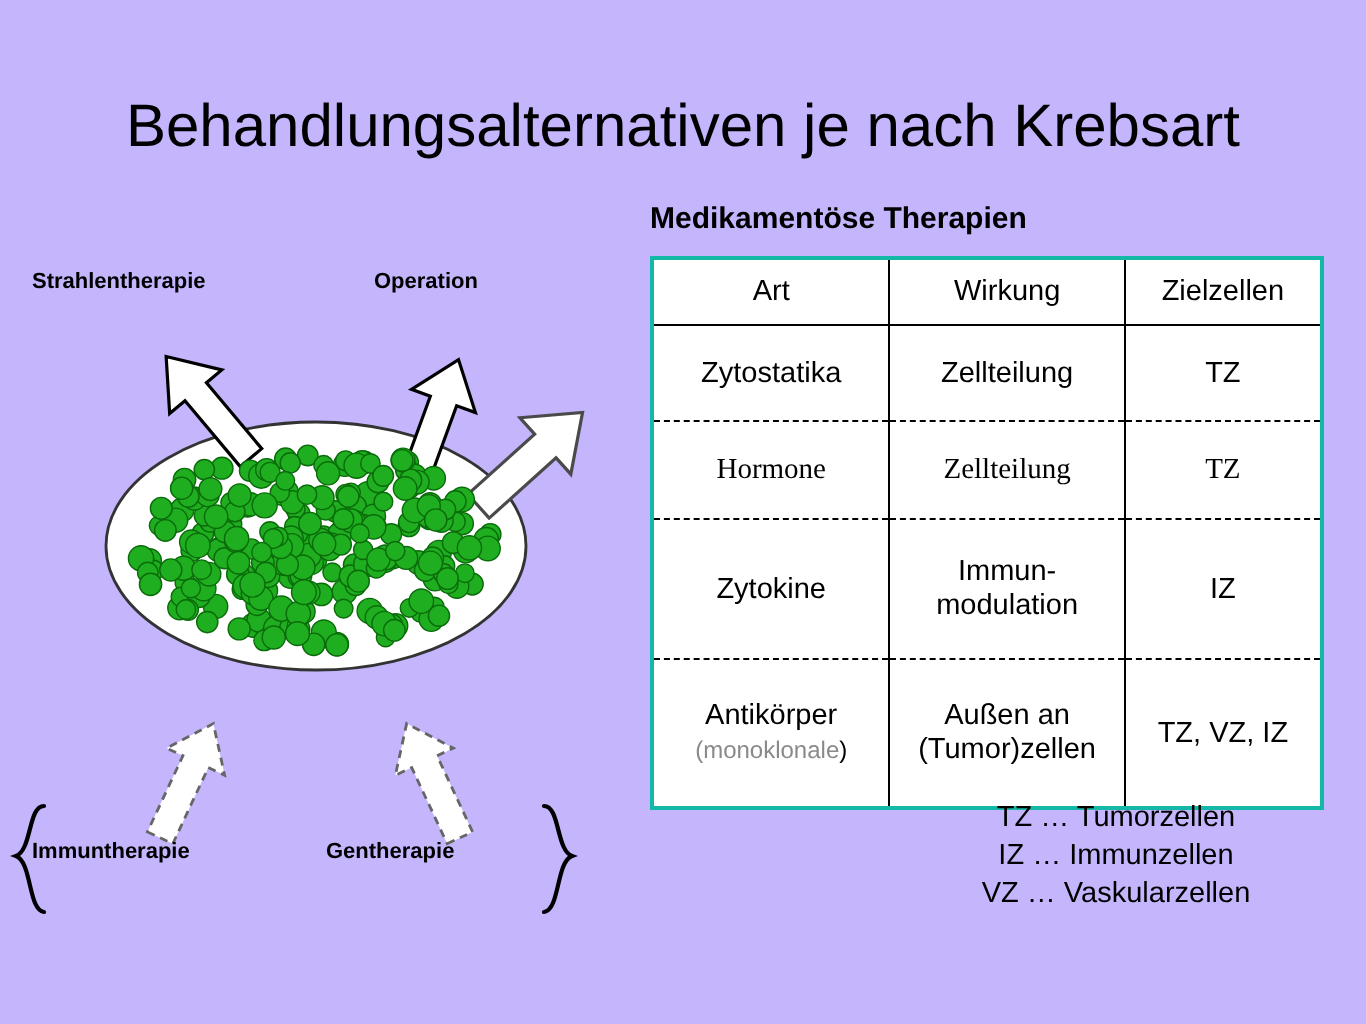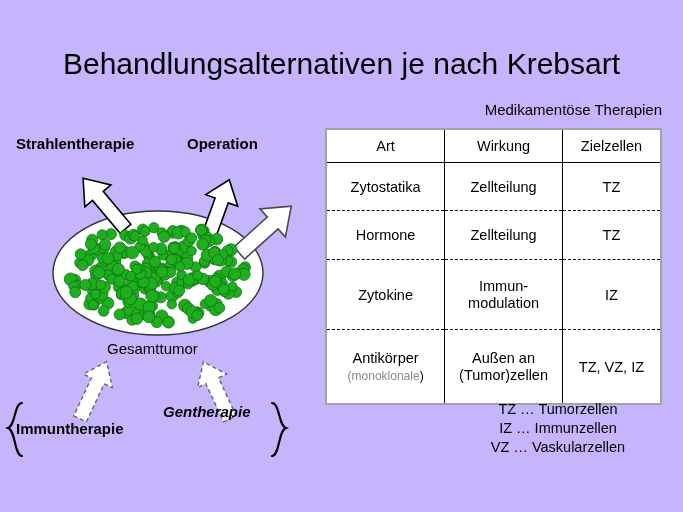--- a/index.html
+++ b/index.html
@@ -28,35 +28,35 @@
     text-align: center;
     font-size: 30px;
     font-weight: 400;
     letter-spacing: 0px;
     white-space: nowrap;
   }
 
   
   .diag-label-bold {
     position: absolute;
-    font-size: 15px;
+    font-size: 11px;
     font-weight: bold;
     white-space: nowrap;
   }
   .diag-label-plain {
     position: absolute;
     font-size: 15px;
     font-weight: 400;
     white-space: nowrap;
   }
   #label-strahlentherapie { left: 16px;  top: 135px; }
   #label-operation        { left: 187px; top: 135px; }
   #label-gesamttumor      { left: 107px; top: 340px; }
   #label-immuntherapie    { left: 16px;  top: 420px; }
-  #label-gentherapie      { left: 163px; top: 403px; font-style: italic; }
+  #label-gentherapie      { left: 163px; top: 420px; }
 
   
   #diagram-svg {
     position: absolute;
     left: 0;
     top: 0;
     width: 320px;
     height: 512px;
   }
   #tumor-cells-layer {
@@ -66,34 +66,34 @@
     width: 320px;
     height: 512px;
   }
 
   
   #table-heading {
     position: absolute;
     left: 325px;
     top: 101px;
     width: 337px;
-    text-align: right;
+    text-align: left;
     font-size: 15px;
-    font-weight: normal;
+    font-weight: bold;
     white-space: nowrap;
   }
 
   
   #therapy-table {
     position: absolute;
     left: 325px;
     top: 128px;
     width: 337px;
     height: 277px;
-    border: 2px solid #a3a3a3;
+    border: 2px solid #14b8a6;
     border-collapse: collapse;
     background: #ffffff;
     table-layout: fixed;
   }
   #therapy-table td, #therapy-table th {
     padding: 0 2px;
     text-align: center;
     vertical-align: middle;
     font-size: 14.5px;
     font-weight: 400;
@@ -116,21 +116,21 @@
   #therapy-table thead th {
     border-bottom: 1.5px solid #000000;
     height: 32px;
   }
   
   #therapy-table tbody tr + tr td {
     border-top: 1.5px dashed #000000;
   }
 
   #therapy-table tr.row-zytostatika td { height: 34px; }
-  #therapy-table tr.row-hormone    td { height: 34px; }
+  #therapy-table tr.row-hormone    td { height: 34px; font-family: Liberation Serif, serif; }
   #therapy-table tr.row-zytokine   td { height: 50px; }
   #therapy-table tr.row-antikoerper td { height: 52px; }
   #therapy-table tr.row-signal     td { height: 70px; }
 
   .sub-gray {
     color: #8a8a8a;
     font-size: 12px;
   }
   .sub-gray .paren-black { color: #000000; }
 
@@ -430,21 +430,20 @@
       <circle cx="155.00" cy="261.82" r="5.62" fill="#1FAE1F" stroke="#0A6B0A" stroke-width="0.7"></circle>
       <circle cx="219.49" cy="307.85" r="5.30" fill="#1FAE1F" stroke="#0A6B0A" stroke-width="0.7"></circle>
       <circle cx="151.95" cy="296.08" r="6.18" fill="#1FAE1F" stroke="#0A6B0A" stroke-width="0.7"></circle>
       <circle cx="217.88" cy="259.97" r="5.54" fill="#1FAE1F" stroke="#0A6B0A" stroke-width="0.7"></circle>
       <circle cx="92.26" cy="239.82" r="5.61" fill="#1FAE1F" stroke="#0A6B0A" stroke-width="0.7"></circle>
       <circle cx="90.82" cy="244.13" r="5.56" fill="#1FAE1F" stroke="#0A6B0A" stroke-width="0.7"></circle>
     </svg>
 
   <div class="diag-label-bold" id="label-strahlentherapie">Strahlentherapie</div>
   <div class="diag-label-bold" id="label-operation">Operation</div>
-  <div class="diag-label-plain" id="label-gesamttumor">Gesamttumor</div>
   <div class="diag-label-bold" id="label-immuntherapie">Immuntherapie</div>
   <div class="diag-label-bold" id="label-gentherapie">Gentherapie</div>
 
   <div id="table-heading">Medikamentöse Therapien</div>
 
   <table id="therapy-table">
     <colgroup>
       <col class="c1">
         <col class="c2">
         <col class="c3">

